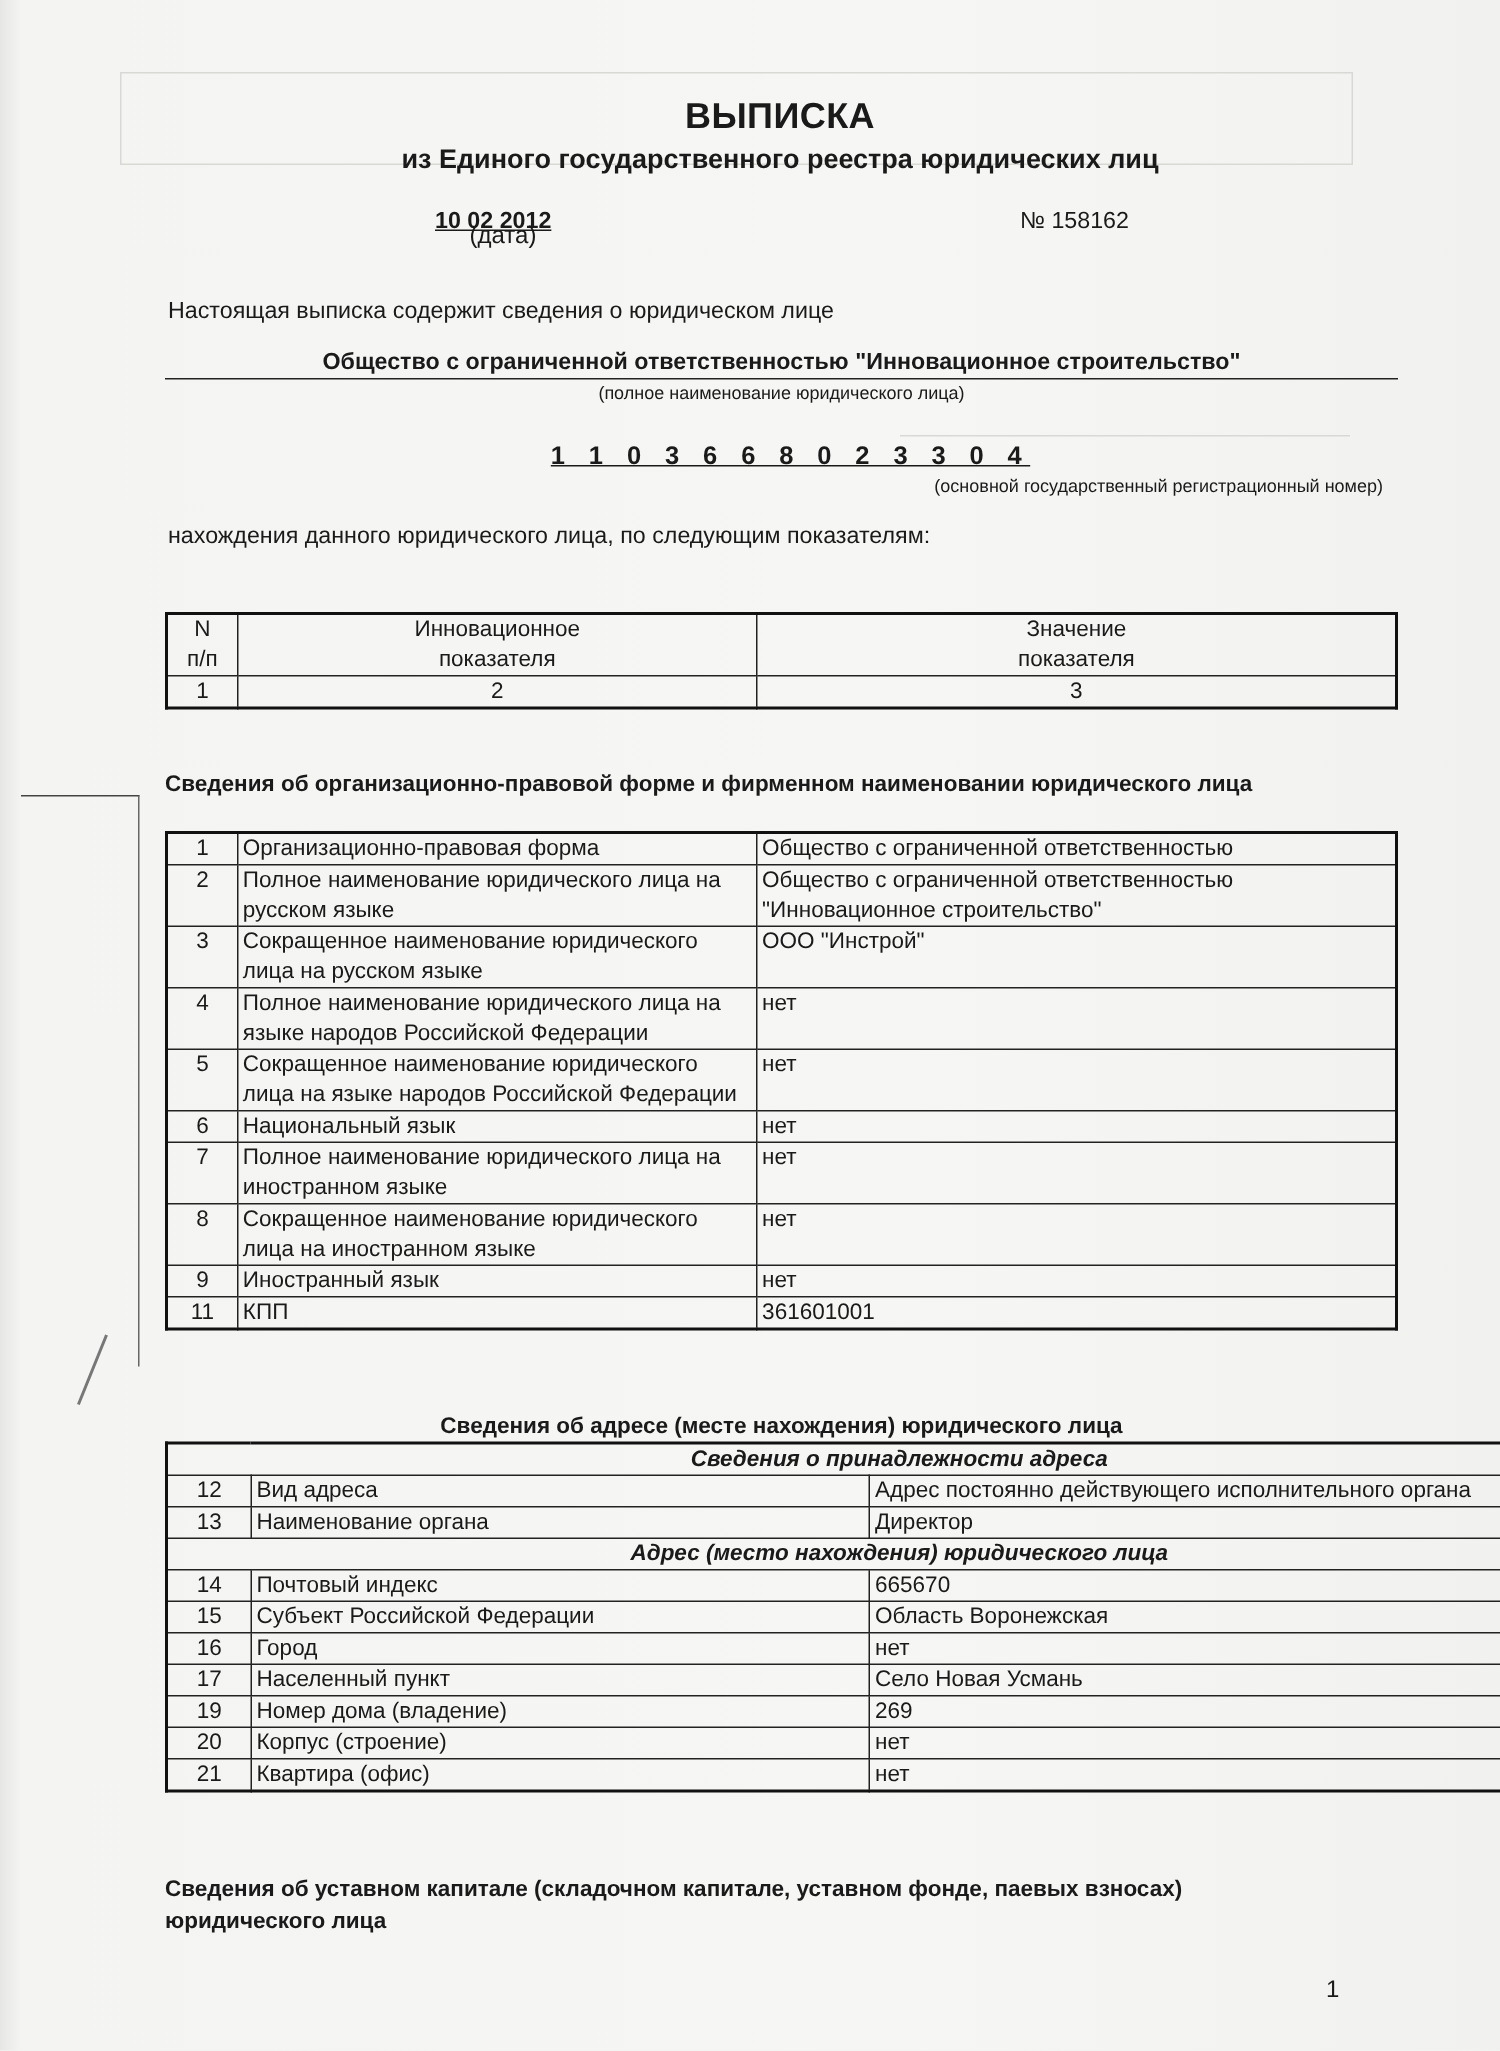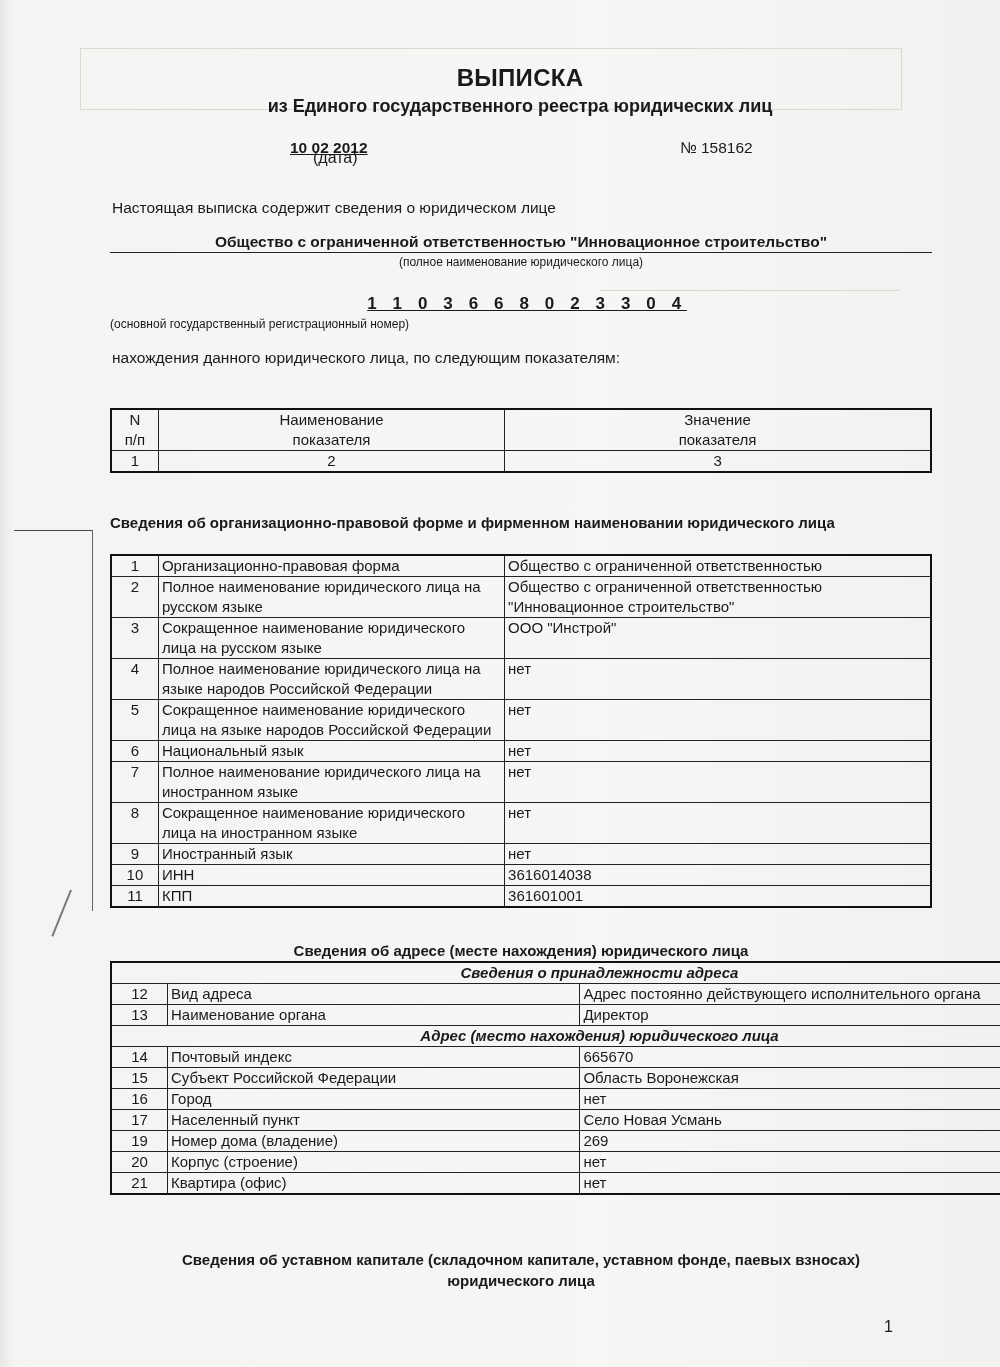--- a/index.html
+++ b/index.html
@@ -26,38 +26,38 @@
   .title { left: 0; width: 1040px; top: 64px; text-align: center; font-size: 24px; font-weight: bold; letter-spacing: 0.3px; }
   .subtitle { left: 0; width: 1040px; top: 96px; text-align: center; font-size: 18px; font-weight: bold; }
   .date-val { left: 290px; top: 139px; font-size: 15.5px; font-weight: bold; text-decoration: underline; }
   .date-lbl { left: 313px; top: 149px; font-size: 16px; }
   .number { left: 680px; top: 139px; font-size: 15.5px; }
   .intro { left: 112px; top: 199px; font-size: 15.5px; }
   .fullname { left: 110px; width: 822px; top: 233px; text-align: center; font-size: 15.5px; font-weight: bold; border-bottom: 1.5px solid #222; padding-bottom: 1px; }
   .fullname-lbl { left: 110px; width: 822px; top: 255px; text-align: center; font-size: 12px; }
   .ogrn { left: 110px; width: 822px; top: 294px; text-align: center; font-size: 17px; font-weight: bold; letter-spacing: 5.6px; }
   .ogrn span { text-decoration: underline; margin-left: 12px; }
-  .ogrn-lbl { left: 110px; width: 822px; top: 317px; text-align: left; font-size: 12px; }
+  .ogrn-lbl { left: 100px; width: 822px; top: 317px; text-align: right; font-size: 12px; }
   .included { left: 112px; top: 348px; font-size: 15.5px; line-height: 20px; width: 600px; }
 
   table.t { position: absolute; border-collapse: collapse; font-size: 15px; line-height: 20px; }
   table.t td { border: 1px solid #222; padding: 0 3px; vertical-align: top; }
   table.t { border: 2.5px solid #111; }
   .c1 { width: 40px; text-align: center; }
   .c2 { width: 340px; }
   .c3 { width: 420px; }
   .head td { text-align: center; }
   .sub td { text-align: center; font-style: italic; font-weight: bold; }
 
   .t-head { left: 110px; top: 408px; width: 822px; }
   .sec1 { left: 110px; width: 822px; top: 514px; text-align: left; font-size: 15px; font-weight: bold; }
   .t-main { left: 110px; top: 554px; width: 822px; }
   .sec2 { left: 110px; width: 822px; top: 942px; text-align: center; font-size: 15px; font-weight: bold; }
   .t-addr { left: 110px; top: 961px; width: 979px; }
-  .sec3 { left: 110px; width: 822px; top: 1249px; text-align: center; font-size: 15px; font-weight: bold; line-height: 21px; }
+  .sec3 { left: 110px; width: 822px; top: 1249px; text-align: left; font-size: 15px; font-weight: bold; line-height: 21px; }
   .pagenum { left: 884px; top: 1318px; font-size: 16px; }
 </style>
 </head>
 <body>
 
 <div class="page">
   <div class="bleed bleed-top"></div>
   <div class="bleed bleed-right"></div>
   <div class="fold"></div>
   <div class="fold-diag"></div>
@@ -78,21 +78,21 @@
   </div>
 
   <table class="t t-head">
     <tbody>
         <tr class="head">
       <td class="c1">
             <div>N</div>
             <div>п/п</div>
           </td>
       <td class="c2">
-            <div>Наименование</div>
+            <div>Инновационное</div>
             <div>показателя</div>
           </td>
       <td class="c3">
             <div>Значение</div>
             <div>показателя</div>
           </td>
     </tr>
     <tr class="head">
       <td class="c1">1</td>
       <td class="c2">2</td>
@@ -143,25 +143,20 @@
           <td class="c1">8</td>
           <td class="c2">Сокращенное наименование юридического лица на иностранном языке</td>
           <td class="c3">нет</td>
         </tr>
         <tr>
           <td class="c1">9</td>
           <td class="c2">Иностранный язык</td>
           <td class="c3">нет</td>
         </tr>
         <tr>
-          <td class="c1">10</td>
-          <td class="c2">ИНН</td>
-          <td class="c3">3616014038</td>
-        </tr>
-        <tr>
           <td class="c1">11</td>
           <td class="c2">КПП</td>
           <td class="c3">361601001</td>
         </tr>
       </tbody>
   </table>
 
   <div class="abs sec2">Сведения об адресе (месте нахождения) юридического лица</div>
   <table class="t t-addr">
     <tbody>

